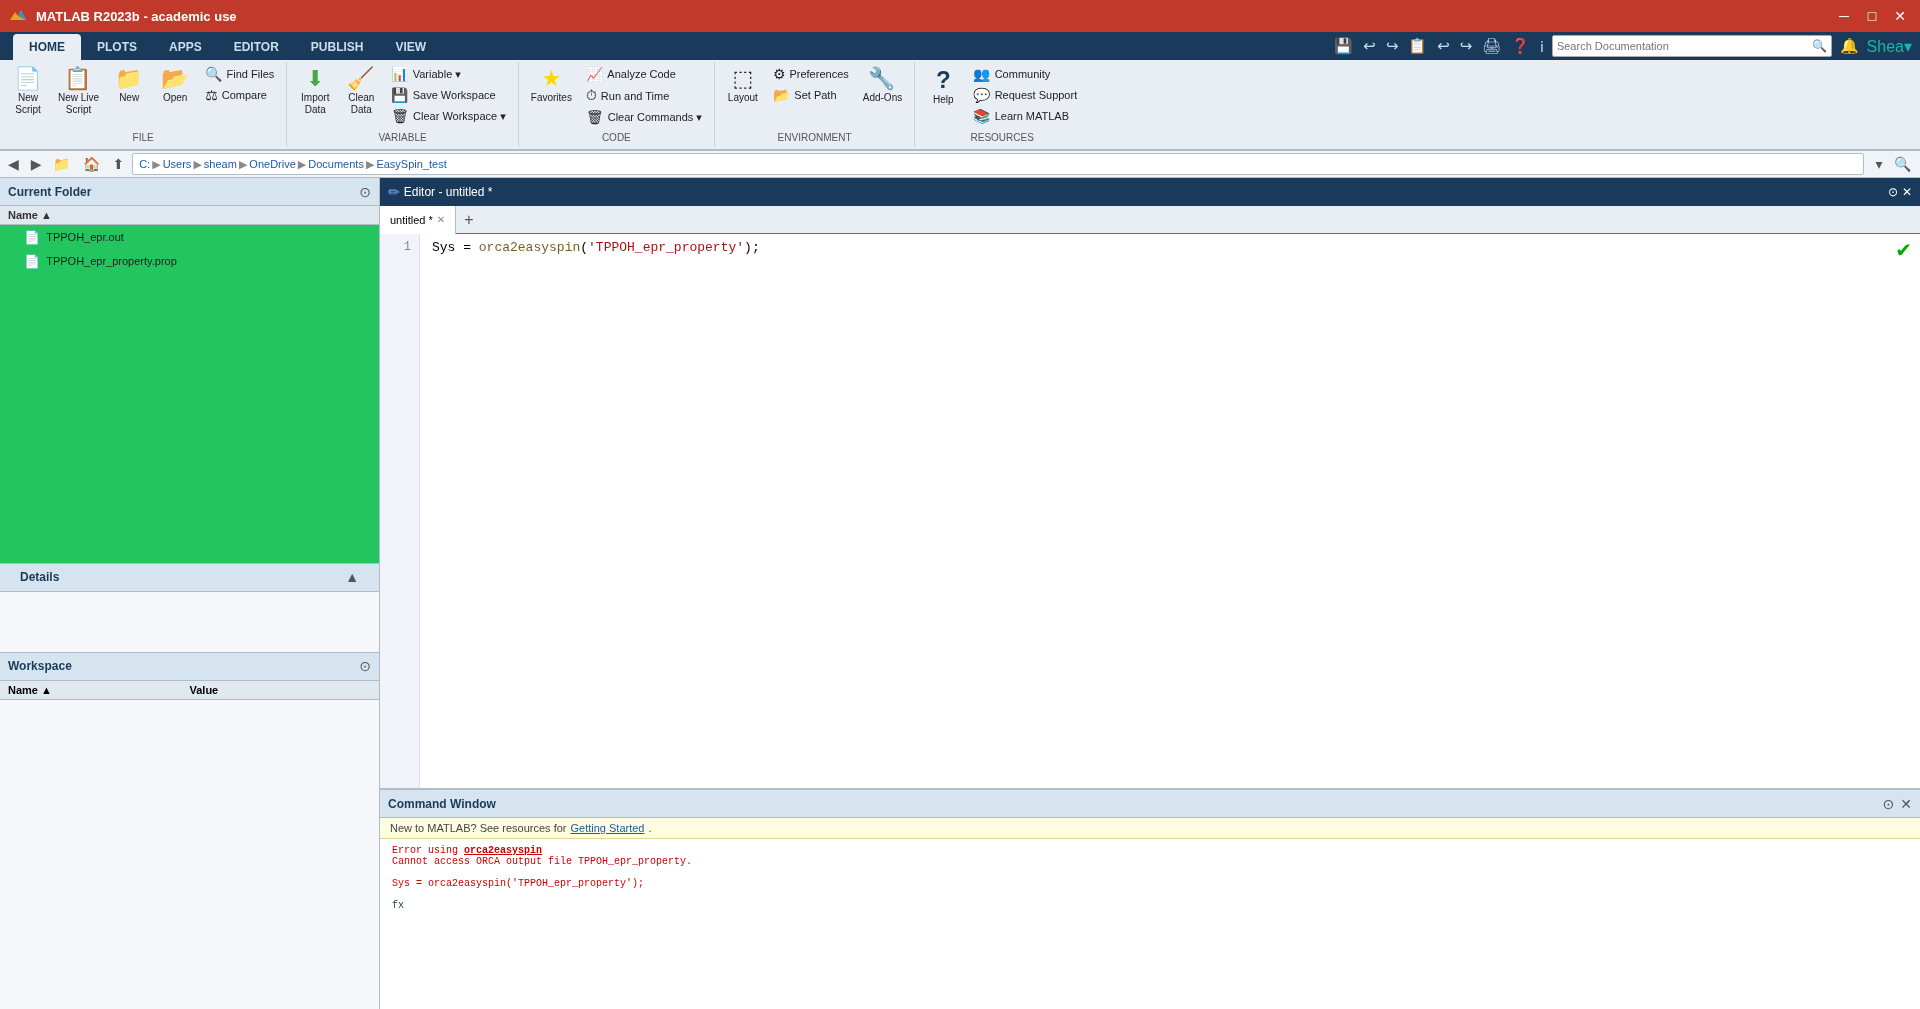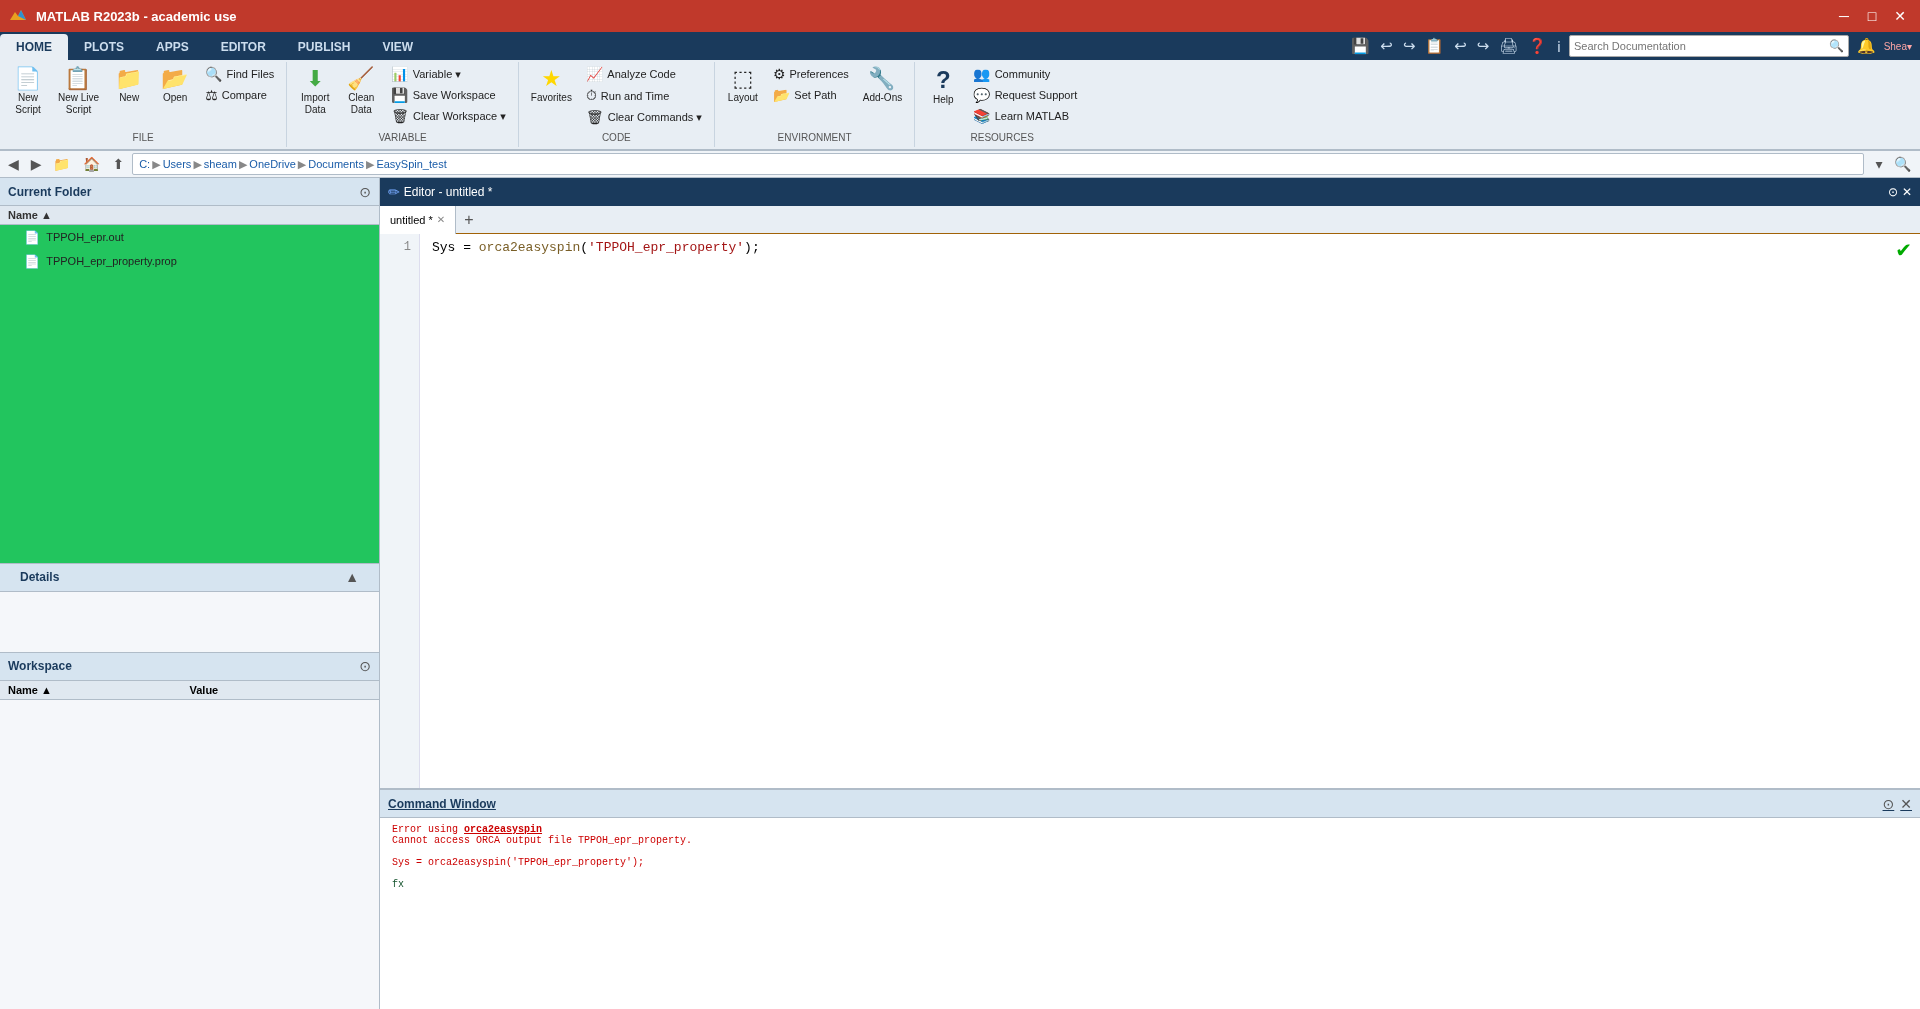--- a/index.html
+++ b/index.html
@@ -116,21 +116,21 @@
       background: transparent;
     }
 
     
     .top-bar {
       display: flex;
       background: #1a3a5c;
       height: 28px;
       align-items: center;
     }
-    .top-bar-tabs { display: flex; align-items: flex-end; flex: 1; height: 28px; }
+    .top-bar-tabs { display: flex; align-items: flex-end; flex: 1; height: 28px; margin-left: 13px; }
     .top-bar-right {
       display: flex;
       align-items: center;
       gap: 6px;
       padding: 0 8px;
     }
     .top-icon { color: #cde; font-size: 15px; cursor: pointer; padding: 2px; }
 
     
     .address-bar {
@@ -357,21 +357,20 @@
       background: #d6e4f0;
       border-bottom: 1px solid #b0bcc8;
       padding: 4px 8px;
       font-size: 12px;
       font-weight: 600;
       color: #1a3a5c;
       display: flex;
       align-items: center;
       justify-content: space-between;
       height: 28px;
-      text-decoration: underline;
     }
     .command-content {
       flex: 1;
       padding: 6px 12px;
       font-family: 'Courier New', monospace;
       font-size: 10px;
       overflow-y: auto;
     }
     .cmd-info-bar {
       background: #fffde0;
@@ -431,21 +430,21 @@
     <span class="top-icon">🖨</span>
     <span class="top-icon">❓</span>
     <span class="top-icon">ℹ</span>
 
     <div class="search-box">
       <input type="text" placeholder="Search Documentation" style="">
       <span style="color:#888;">🔍</span>
     </div>
 
     <span class="top-icon">🔔</span>
-    <span style="color: #fca5a5; font-size:10px; cursor:pointer;">Shea▾</span>
+    <span style="color: #14b8a6; font-size:16px; cursor:pointer;">Shea▾</span>
   </div>
 </div>
 
 <div class="ribbon">
 
   <div class="ribbon-section">
     <div class="ribbon-section-content">
       <button class="ribbon-btn">
         <span class="ribbon-btn-icon">📄</span>
         <span class="ribbon-btn-label">New<br>Script</span>
@@ -670,20 +669,25 @@
     </div>
 
     <div class="command-panel">
       <div class="command-titlebar">
         <span>Command Window</span>
         <div style="display:flex; gap:6px;">
           <button class="panel-icon-btn">⊙</button>
           <button class="panel-icon-btn">✕</button>
         </div>
       </div>
+      <div class="cmd-info-bar">
+        <span>New to MATLAB? See resources for </span>
+        <a class="cmd-link">Getting Started</a>
+        <span>.</span>
+      </div>
       <div class="command-content">
         <div>
           <span class="cmd-error">Error using </span><span class="cmd-error cmd-bold">orca2easyspin</span>
         </div>
         <div>
           <span class="cmd-error">Cannot access ORCA output file TPPOH_epr_property.</span>
         </div>
         <br>
         <div>
           <span class="cmd-error">Sys = orca2easyspin('TPPOH_epr_property');</span>

